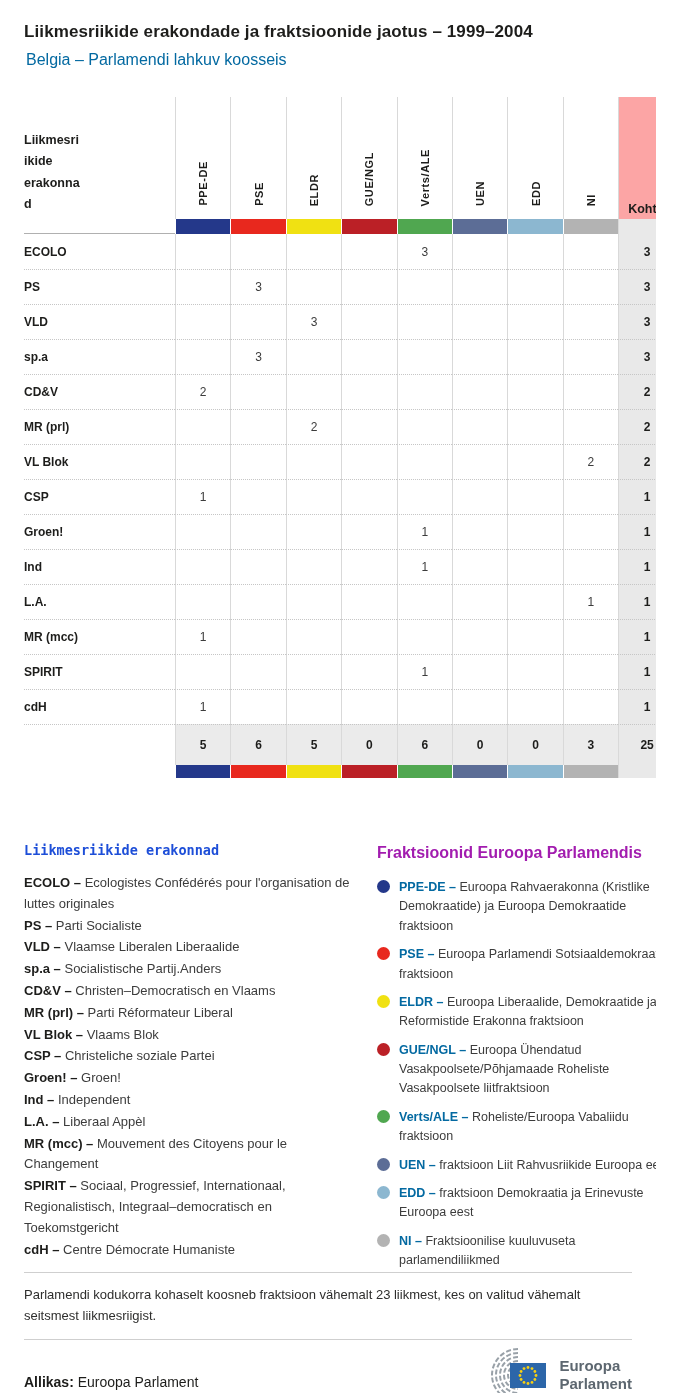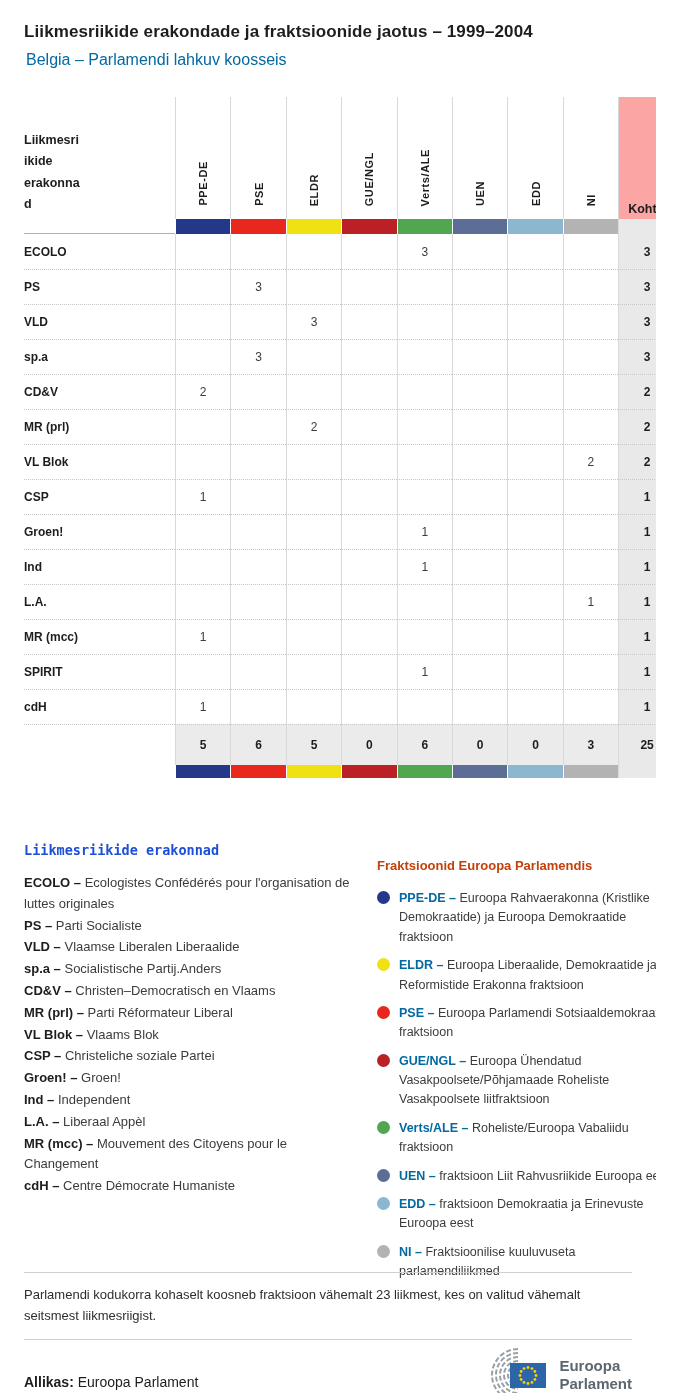--- a/index.html
+++ b/index.html
@@ -29,21 +29,21 @@
   .kval{background:#e9e9e9;border-left:1px solid #d9d9d9;display:flex;align-items:center;
         justify-content:center;font-weight:bold;font-size:12px;color:#1d1d1b;}
   .totval{background:#ebebeb;border-left:1px solid #d9d9d9;display:flex;align-items:center;
           justify-content:center;font-weight:bold;font-size:12px;color:#1d1d1b;}
   .dt{border-top:1px dotted #c6c6c6;}
 
   
   .legends{display:grid;grid-template-columns:353px 299px;margin-top:64px;align-items:start;}
   .lg-title-mono{font-family:"DejaVu Sans Mono",monospace;font-weight:bold;font-size:13.5px;
                  color:#1d4ed8;margin:0 0 15px 0;}
-  .lg-title{font-size:13px;font-weight:bold;color:#c2410c;margin:16px 0 16px 0;}
+  .lg-title{font-size:16px;font-weight:bold;color:#a21caf;margin:2px 0 16px 0;}
   .p-item{font-size:13px;color:#3c3c3c;line-height:1.6;margin:0 0 1px 0;padding-right:14px;}
   .p-item b{color:#1d1d1b;}
   .g-item{position:relative;font-size:12.5px;color:#3c3c3c;line-height:1.55;
           margin:0 0 9px 0;padding-left:22px;}
   .g-item b{color:#0369a1;}
   .g-dot{position:absolute;left:0;top:2px;width:13px;height:13px;border-radius:50%;}
 
   
   .footer{position:absolute;left:24px;right:24px;top:1272px;}
   .rule{border:none;border-top:1px solid #cfcfcf;margin:0;}
@@ -273,29 +273,30 @@
           <p class="p-item"><b>VLD – </b><span>Vlaamse Liberalen Liberaalide</span></p>
           <p class="p-item"><b>sp.a – </b><span>Socialistische Partij.Anders</span></p>
           <p class="p-item"><b>CD&amp;V – </b><span>Christen–Democratisch en Vlaams</span></p>
           <p class="p-item"><b>MR (prl) – </b><span>Parti Réformateur Liberal</span></p>
           <p class="p-item"><b>VL Blok – </b><span>Vlaams Blok</span></p>
           <p class="p-item"><b>CSP – </b><span>Christeliche soziale Partei</span></p>
           <p class="p-item"><b>Groen! – </b><span>Groen!</span></p>
           <p class="p-item"><b>Ind – </b><span>Independent</span></p>
           <p class="p-item"><b>L.A. – </b><span>Liberaal Appèl</span></p>
           <p class="p-item"><b>MR (mcc) – </b><span>Mouvement des Citoyens pour le Changement</span></p>
+          <p class="p-item"><b>SPIRIT – </b><span>Sociaal, Progressief, Internationaal, Regionalistisch, Integraal–democratisch en Toekomstgericht</span></p>
           <p class="p-item"><b>cdH – </b><span>Centre Démocrate Humaniste</span></p>
         </div>
     </div>
     <div>
       <h3 class="lg-title">Fraktsioonid Euroopa Parlamendis</h3>
       <div id="group-legend">
           <div class="g-item"><span class="g-dot" style="background: rgb(36, 56, 138);"></span><b>PPE-DE – </b><span>Euroopa Rahvaerakonna (Kristlike Demokraatide) ja Euroopa Demokraatide fraktsioon</span></div>
+          <div class="g-item"><span class="g-dot" style="background: rgb(232, 40, 30);"></span><b>PSE – </b><span>Euroopa Parlamendi Sotsiaaldemokraatide fraktsioon</span></div>
           <div class="g-item"><span class="g-dot" style="background: rgb(240, 225, 18);"></span><b>ELDR – </b><span>Euroopa Liberaalide, Demokraatide ja Reformistide Erakonna fraktsioon</span></div>
-          <div class="g-item"><span class="g-dot" style="background: rgb(232, 40, 30);"></span><b>PSE – </b><span>Euroopa Parlamendi Sotsiaaldemokraatide fraktsioon</span></div>
           <div class="g-item"><span class="g-dot" style="background: rgb(187, 32, 38);"></span><b>GUE/NGL – </b><span>Euroopa Ühendatud Vasakpoolsete/Põhjamaade Roheliste Vasakpoolsete liitfraktsioon</span></div>
           <div class="g-item"><span class="g-dot" style="background: rgb(80, 167, 80);"></span><b>Verts/ALE – </b><span>Roheliste/Euroopa Vabaliidu fraktsioon</span></div>
           <div class="g-item"><span class="g-dot" style="background: rgb(92, 109, 150);"></span><b>UEN – </b><span>fraktsioon Liit Rahvusriikide Euroopa eest</span></div>
           <div class="g-item"><span class="g-dot" style="background: rgb(140, 183, 208);"></span><b>EDD – </b><span>fraktsioon Demokraatia ja Erinevuste Euroopa eest</span></div>
           <div class="g-item"><span class="g-dot" style="background: rgb(179, 179, 179);"></span><b>NI – </b><span>Fraktsioonilise kuuluvuseta parlamendiliikmed</span></div>
         </div>
     </div>
   </div>
 
   <div class="footer">

